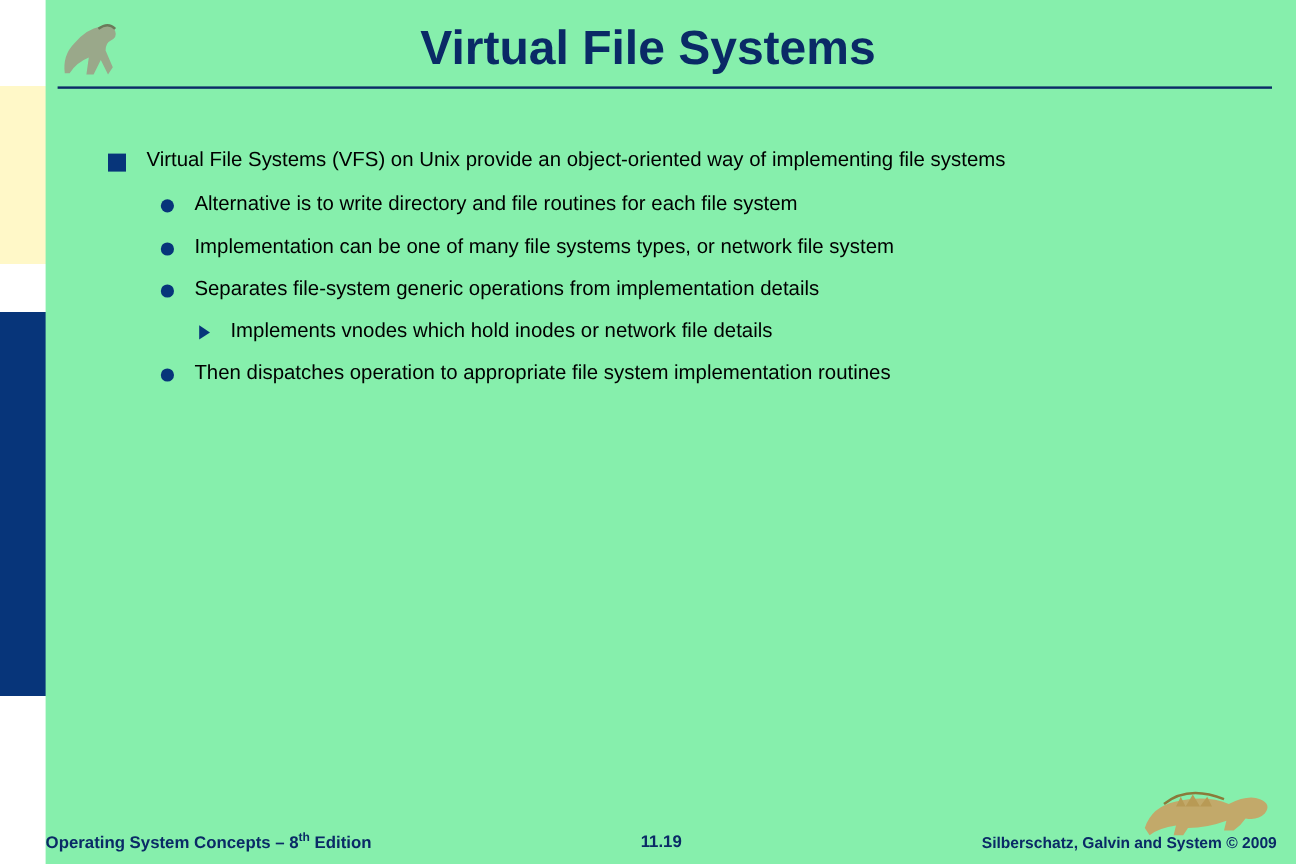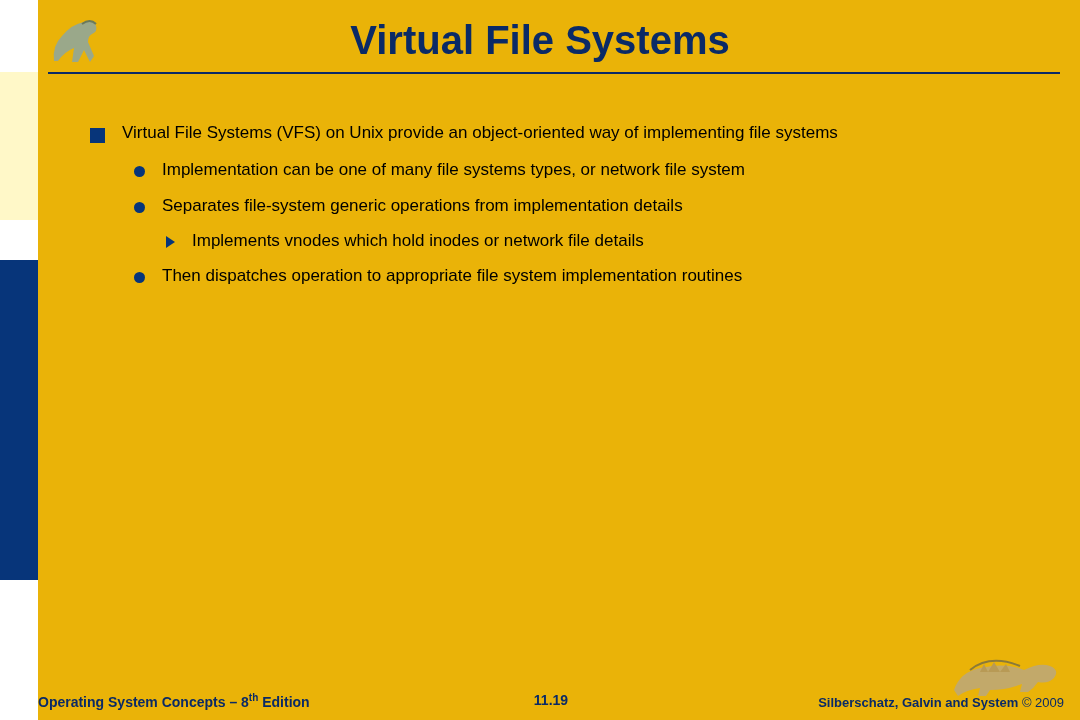--- a/index.html
+++ b/index.html
@@ -1,21 +1,21 @@
 <!DOCTYPE html>
 <html><head>
 <meta charset="utf-8">
 <style>
   * { box-sizing: border-box; margin: 0; padding: 0; }
   html, body { width: 1080px; height: 720px; overflow: hidden; font-family: Arial, Helvetica, sans-serif; background: #fff; }
   .slide {
     position: relative;
     width: 1080px;
     height: 720px;
-    background: #eab308;
+    background: #86efac;
   }
   .left-stripe {
     position: absolute;
     left: 0; top: 0;
     width: 38px; height: 720px;
     background: linear-gradient(to bottom,
       #ffffff 0px, #ffffff 72px,
       #fff8c8 72px, #fff8c8 220px,
       #ffffff 220px, #ffffff 260px,
       #07357a 260px, #07357a 580px,
@@ -82,40 +82,41 @@
     font-size: 14px;
     font-weight: bold;
     color: #0a2a66;
     display: flex;
     justify-content: space-between;
     align-items: baseline;
   }
   .footer .left sup { font-size: 10px; }
   .footer .center { position: absolute; left: 0; right: 0; text-align: center; }
   .footer .right { font-size: 13px; }
-  .footer .right .copy { font-weight: normal; }
+  .footer .right .copy { font-weight: bold; }
 </style>
 </head>
 <body>
 
 <div class="slide">
   <div class="left-stripe"></div>
 
   <div class="dino-top">
     <svg viewBox="0 0 70 60">
       <path d="M10 55 Q8 40 18 30 Q28 18 40 16 Q50 14 52 20 Q54 25 48 28 Q44 30 44 36 L50 50 L46 56 L40 44 L34 56 L28 56 L30 42 Q20 46 14 55 Z" fill="#9aa88a"></path>
       <path d="M38 18 Q46 12 52 18" stroke="#6b7a5a" stroke-width="2" fill="none"></path>
     </svg>
   </div>
 
   <div class="title">Virtual File Systems</div>
   <div class="hr"></div>
 
   <div class="content">
     <div class="lvl1">Virtual File Systems (VFS) on Unix provide an object-oriented way of implementing file systems</div>
+    <div class="lvl2">Alternative is to write directory and file routines for each file system</div>
     <div class="lvl2">Implementation can be one of many file systems types, or network file system</div>
     <div class="lvl2">Separates file-system generic operations from implementation details</div>
     <div class="lvl3">Implements vnodes which hold inodes or network file details</div>
     <div class="lvl2">Then dispatches operation to appropriate file system implementation routines</div>
   </div>
 
   <div class="dino-bottom">
     <svg viewBox="0 0 120 60">
       <path d="M4 48 Q10 30 30 26 Q55 20 74 28 Q90 20 100 24 Q110 28 104 36 Q98 42 88 40 Q84 46 78 50 L70 50 L72 42 Q56 48 40 48 L36 54 L28 54 L30 46 Q16 48 8 54 Z" fill="#c2a96a"></path>
       <path d="M20 28 Q40 12 70 24" stroke="#8a7a3a" stroke-width="2" fill="none"></path>

